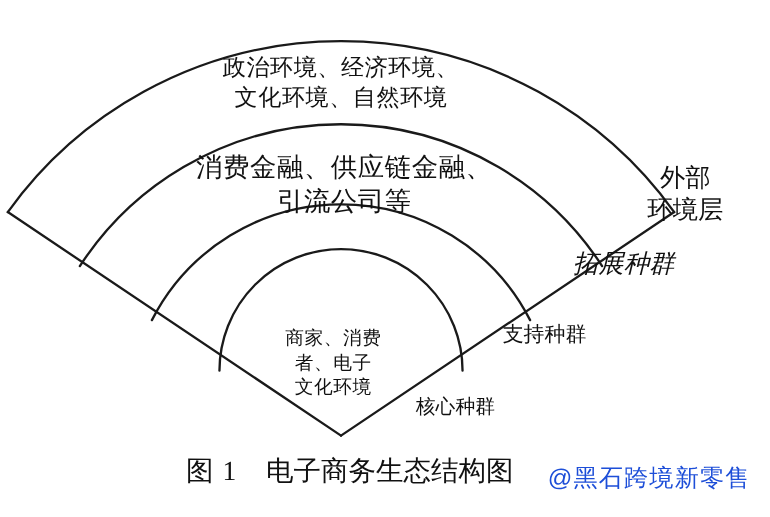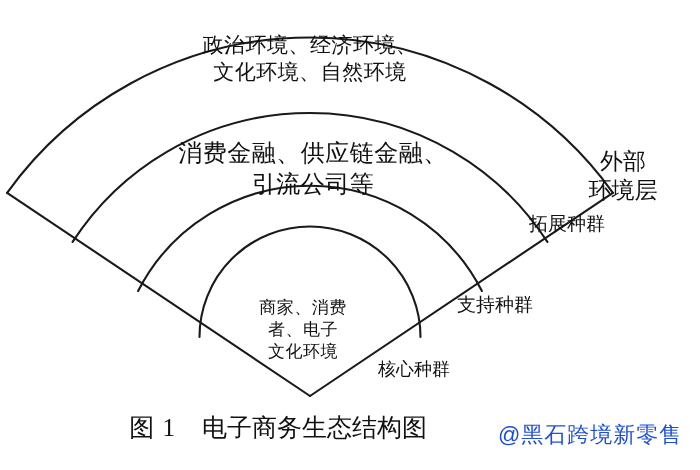--- a/index.html
+++ b/index.html
@@ -33,21 +33,21 @@
     text-align: center;
     color: #111111;
     font-weight: 400;
     letter-spacing: 0.5px;
     line-height: 1.28;
     white-space: pre-line;
     font-family: "Liberation Serif", "DejaVu Serif", serif;
   }
   #band-text-0 {
     left: 160px;
-    top: 32px;
+    top: 48px;
     width: 300px;
     font-size: 21px;
   }
   #band-text-1 {
     left: 168px;
     top: 138px;
     width: 290px;
     font-size: 24px;
   }
   #band-text-2 {
@@ -72,23 +72,24 @@
     font-family: "Liberation Serif", "DejaVu Serif", serif;
   }
   #side-label-0 {
     left: 575px;
     top: 148px;
     width: 96px;
     font-size: 23px;
   }
   #side-label-1 {
     left: 512px;
-    top: 212px;
+    top: 226px;
     width: 110px;
-    font-size: 19px;
+    font-size: 23px;
+    font-style: italic;
   }
   #side-label-2 {
     left: 440px;
     top: 293px;
     width: 110px;
     font-size: 19px;
     font-family: Liberation Serif, serif;
   }
   #side-label-3 {
     left: 359px;
@@ -98,20 +99,21 @@
   }
   #figure-caption {
     position: absolute;
     left: 0;
     top: 411px;
     width: 556px;
     text-align: center;
     font-size: 25px;
     color: #111111;
     font-family: "Liberation Serif", "DejaVu Serif", serif;
+    padding-left: 40px;
   }
   #caption-index {
     letter-spacing: 1px;
   }
   #caption-gap {
     display: inline-block;
     width: 26px;
   }
   #watermark {
     position: absolute;

